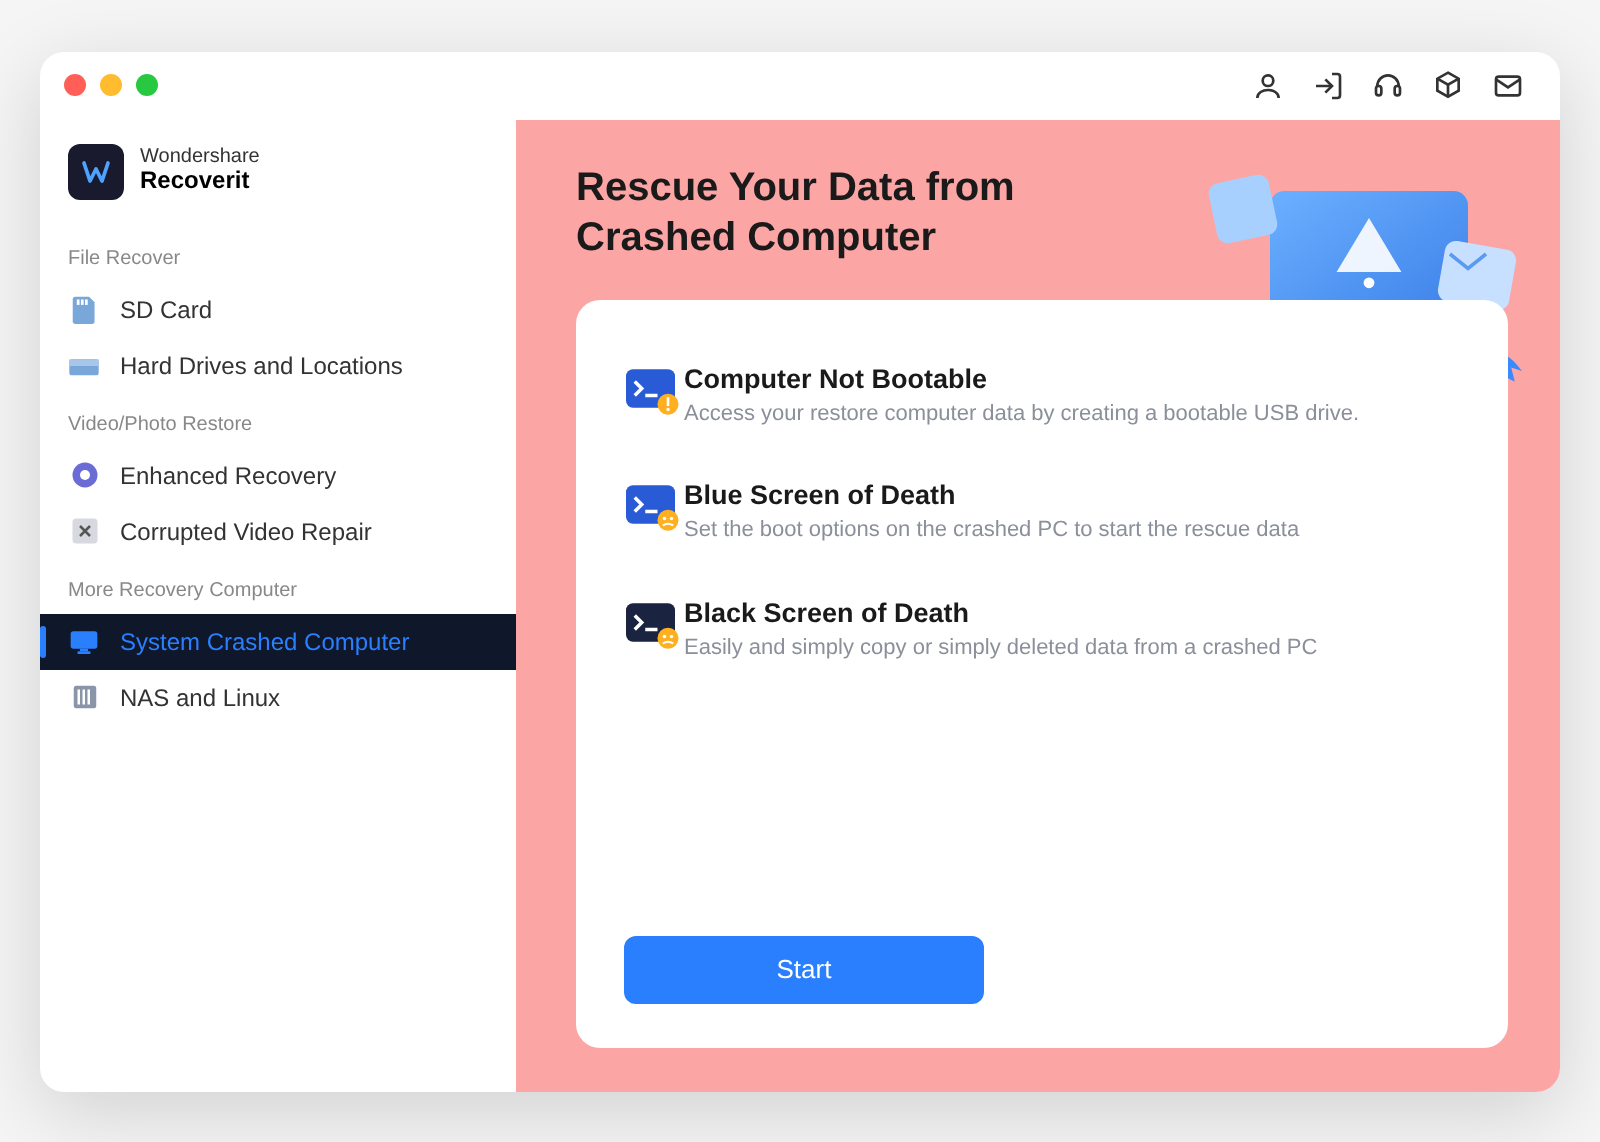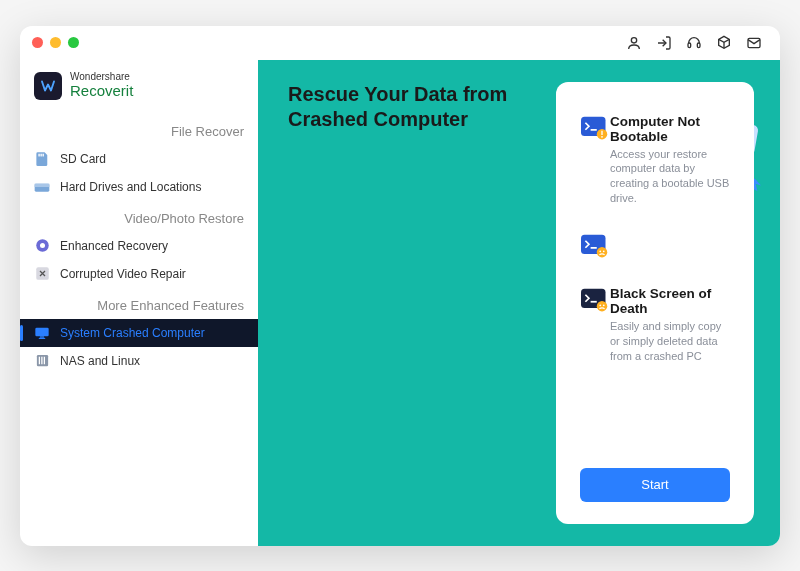--- a/index.html
+++ b/index.html
@@ -10,35 +10,35 @@
 .dot { width:11px; height:11px; border-radius:50%; }
 .dot.r{background:#ff5f57;} .dot.y{background:#febc2e;} .dot.g{background:#28c840;}
 .top-icons { margin-left:auto; display:flex; gap:14px; padding-right:6px; color:#333; }
 .top-icons .ic { width:16px; height:16px; cursor:pointer; display:flex; align-items:center; justify-content:center;}
 .body { flex:1; display:flex; min-height:0; }
 .sidebar { width: 238px; padding: 4px 0 0 0; }
 .logo { display:flex; align-items:center; gap:8px; padding: 8px 14px 14px 14px;}
 .logo-badge { width:28px; height:28px; background:#1a1a2e; border-radius:6px; display:flex; align-items:center; justify-content:center;}
 .logo-txt { line-height:1.05; }
 .logo-txt .l1 { font-size:10px; color:#333; }
-.logo-txt .l2 { font-size:15px; font-weight:400; color:#15803d; }
-.section-label { font-size:13px; color:#888; padding: 10px 14px 6px 14px; text-align: right;}
+.logo-txt .l2 { font-size:12px; font-weight:700; color:#000000; }
+.section-label { font-size:10px; color:#888; padding: 10px 14px 6px 14px;}
 .nav-item { display:flex; align-items:center; gap:10px; padding: 7px 14px; font-size:12px; color:#333; cursor:pointer; position:relative;}
 .nav-item .nic { width:16px; height:14px; display:flex; align-items:center; justify-content:center; flex-shrink:0;}
 .nav-item.active { color:#2a7fff; background: #0f172a; }
 .nav-item.active::before { content:""; position:absolute; left:0; top:6px; bottom:6px; width:3px; background:#2a7fff; border-radius:2px;}
-.main { flex:1; background: #14b8a6; padding: 22px 26px 22px 30px; display:flex; flex-direction:row; min-width:0; position:relative;}
+.main { flex:1; background: #fca5a5; padding: 22px 26px 22px 30px; display:flex; flex-direction:column; min-width:0; position:relative;}
 .page-title { font-size:20px; font-weight:700; color:#1a1a1a; line-height:1.25; max-width: 300px; margin-bottom:18px;}
 .hero { position:absolute; right:10px; top:10px; width:180px; height:150px; pointer-events:none;}
 .card { background:#fff; border-radius:12px; padding: 22px 24px 22px 24px; flex:1; display:flex; flex-direction:column; position:relative; z-index:1;}
 .opt { display:flex; padding: 10px 0 16px 0; }
 .opt .oic { width:30px; height:26px; flex-shrink:0; display:flex; align-items:flex-start; justify-content:center; margin-top:2px;}
 .opt-title { font-size:13.5px; font-weight:700; color:#1a1a1a; margin-bottom:3px;}
 .opt-desc { font-size:11px; color:#8a8f99; line-height:1.35; max-width:340px;}
-.start-btn { width:150px; height:34px; background:#2a7fff; color:#fff; border:none; border-radius:6px; font-size:13px; font-weight:500; cursor:pointer; margin-top:auto;}
+.start-btn { width:180px; height:34px; background:#2a7fff; color:#fff; border:none; border-radius:6px; font-size:13px; font-weight:500; cursor:pointer; margin-top:auto;}
 svg { display:block; }
 </style>
 </head>
 <body>
 
 <div class="window">
   <div class="titlebar">
     <div class="traffic">
       <div class="dot r"></div>
       <div class="dot y"></div>
@@ -130,21 +130,21 @@
       <div class="nav-item">
         <span class="nic">
             <svg width="15" height="15" viewBox="0 0 24 24">
               <rect x="2" y="2" width="20" height="20" rx="3" fill="#d8d8e0"></rect>
               <path d="M8 8l8 8M16 8l-8 8" stroke="#555" stroke-width="2"></path>
             </svg>
           </span>
         <span>Corrupted Video Repair</span>
       </div>
 
-      <div class="section-label">More Enhanced Features</div>
+      <div class="section-label">More Recovery Computer</div>
       <div class="nav-item active">
         <span class="nic">
             <svg width="16" height="14" viewBox="0 0 24 20">
               <rect x="2" y="2" width="20" height="13" rx="2" fill="#2a7fff"></rect>
               <rect x="9" y="15" width="6" height="2" fill="#2a7fff"></rect>
               <rect x="7" y="17" width="10" height="2" rx="1" fill="#2a7fff"></rect>
             </svg>
           </span>
         <span>System Crashed Computer</span>
       </div>
@@ -208,20 +208,24 @@
               <svg width="28" height="24" viewBox="0 0 32 26">
                 <rect x="0" y="0" width="28" height="22" rx="4" fill="#2a5bd6"></rect>
                 <path d="M5 7l4 4-4 4" stroke="#fff" stroke-width="2" fill="none"></path>
                 <path d="M11 15h7" stroke="#fff" stroke-width="2"></path>
                 <circle cx="24" cy="20" r="6" fill="#ffb020"></circle>
                 <circle cx="22" cy="19" r="1" fill="#fff"></circle>
                 <circle cx="26" cy="19" r="1" fill="#fff"></circle>
                 <path d="M21 23q3-2 6 0" stroke="#fff" stroke-width="1.2" fill="none"></path>
               </svg>
             </span>
+          <div>
+            <div class="opt-title">Blue Screen of Death</div>
+            <div class="opt-desc">Set the boot options on the crashed PC to start the rescue data</div>
+          </div>
         </div>
         <div class="opt">
           <span class="oic">
               <svg width="28" height="24" viewBox="0 0 32 26">
                 <rect x="0" y="0" width="28" height="22" rx="4" fill="#1a2340"></rect>
                 <path d="M5 7l4 4-4 4" stroke="#fff" stroke-width="2" fill="none"></path>
                 <path d="M11 15h7" stroke="#fff" stroke-width="2"></path>
                 <circle cx="24" cy="20" r="6" fill="#ffb020"></circle>
                 <circle cx="22" cy="19" r="1" fill="#fff"></circle>
                 <circle cx="26" cy="19" r="1" fill="#fff"></circle>

